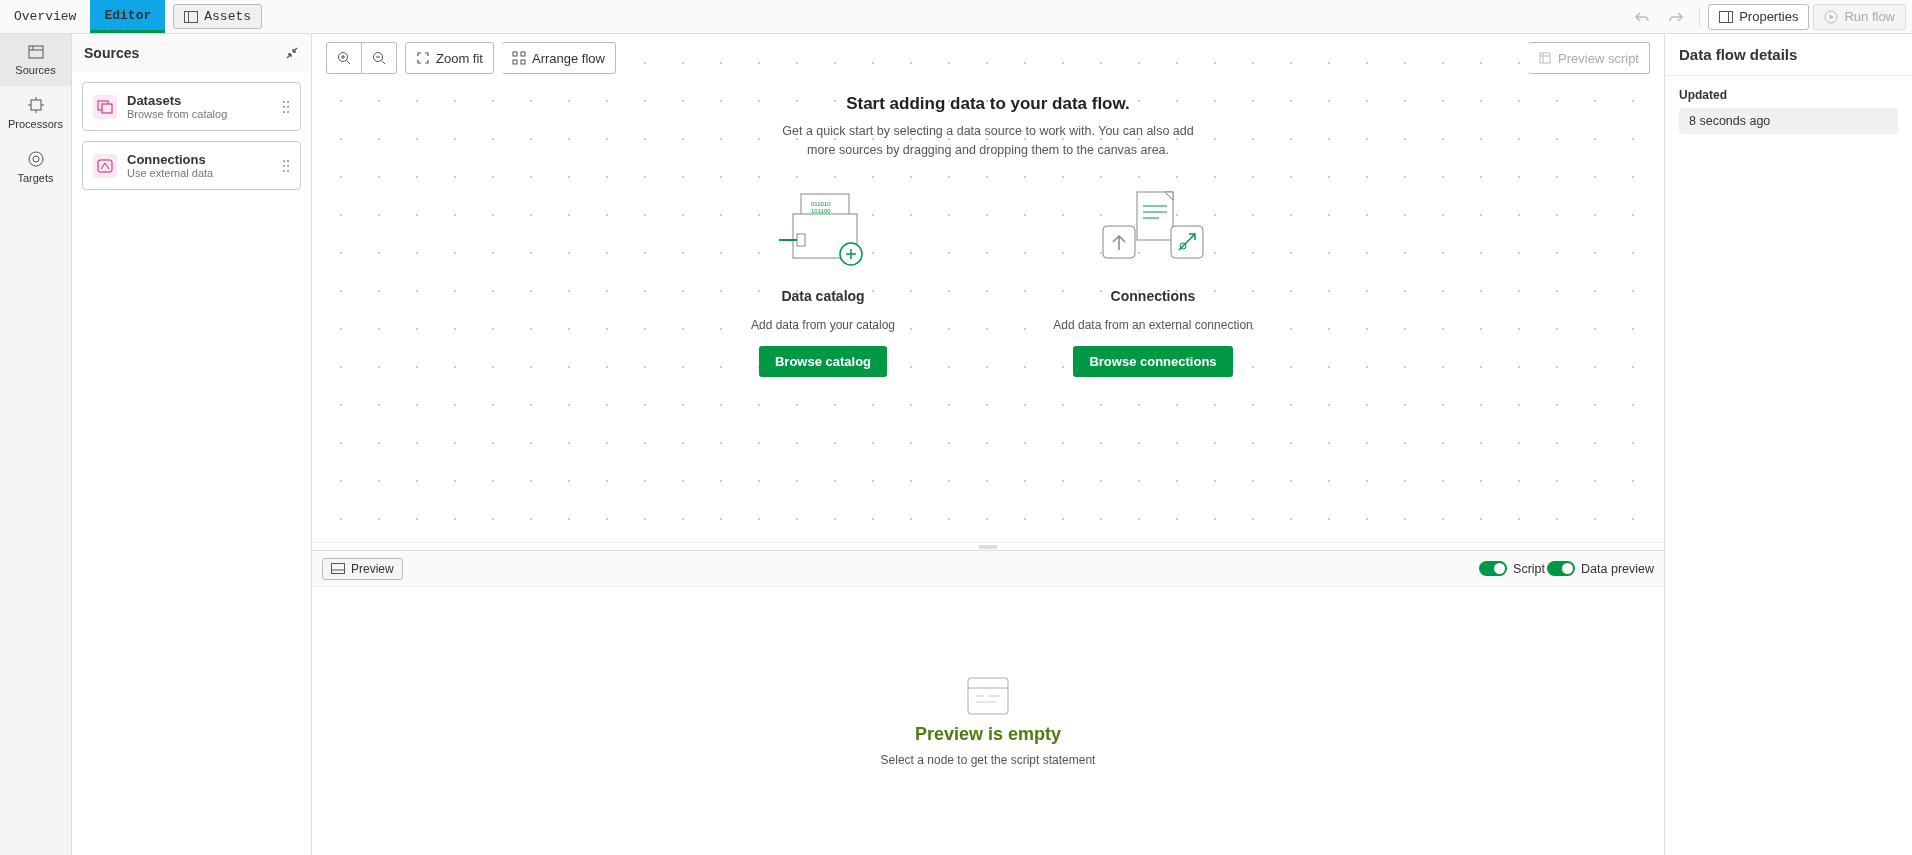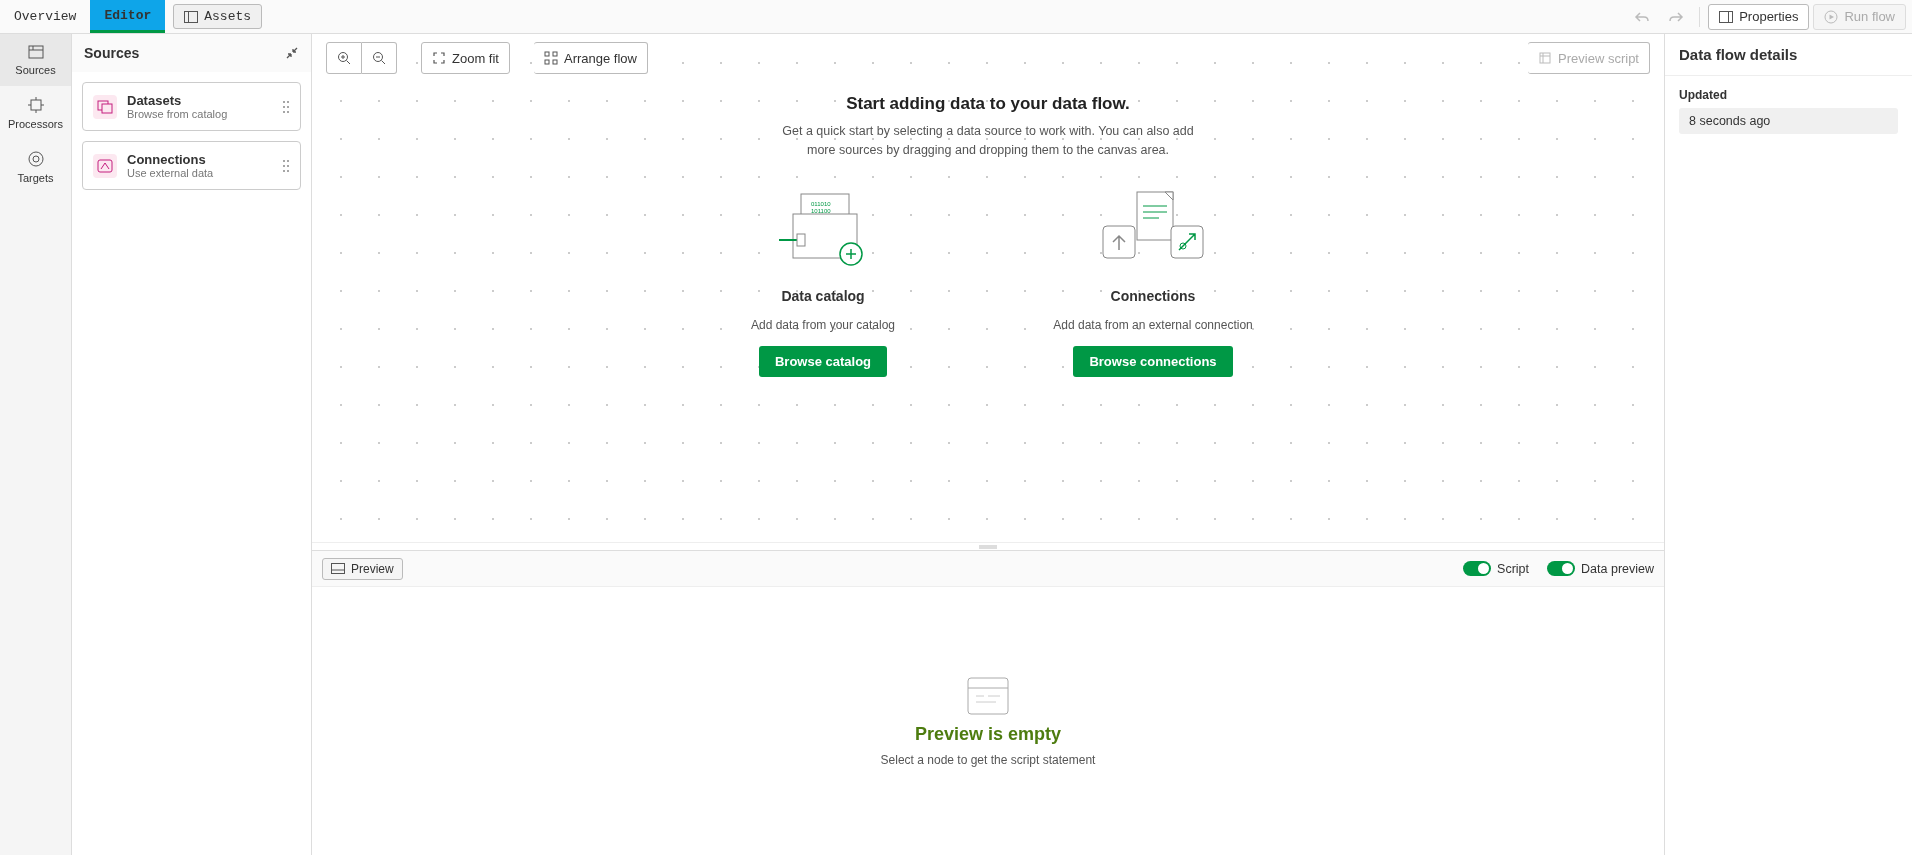--- a/index.html
+++ b/index.html
@@ -31,21 +31,21 @@
 .card { border: 1px solid #ccc; border-radius: 4px; padding: 10px; display: flex; align-items: center; gap: 10px; cursor: pointer; background: #fff; }
 .card-icon { width: 24px; height: 24px; border-radius: 4px; background: #fce8f0; display: flex; align-items: center; justify-content: center; flex-shrink: 0; }
 .card-text { flex: 1; }
 .card-title { font-weight: 600; font-size: 13px; }
 .card-sub { font-size: 11px; color: #777; }
 .drag-icon { color: #888; cursor: grab; }
 
 
 .canvas-col { flex: 1; display: flex; flex-direction: column; min-width: 0; }
 .canvas-wrap { flex: 1; position: relative; background-image: radial-gradient(#ccc 1px, transparent 1px); background-size: 38px 38px; background-position: 10px 10px; overflow: hidden; }
-.toolbar { position: absolute; top: 8px; left: 14px; display: flex; gap: 24px; z-index: 2; }
+.toolbar { position: absolute; top: 8px; left: 14px; display: flex; gap: 8px; z-index: 2; }
 .tool-group { display: flex; }
 .tool-btn { height: 32px; padding: 0 10px; border: 1px solid #bbb; background: #fff; display: flex; align-items: center; gap: 6px; cursor: pointer; font-size: 13px; }
 .tool-btn:first-child { border-radius: 3px 0 0 3px; }
 .tool-btn:last-child { border-radius: 0 3px 3px 0; border-left: none; }
 .tool-btn.single { border-radius: 3px; }
 .toolbar-right { position: absolute; top: 8px; right: 14px; z-index: 2; }
 .tool-btn.disabled { color: #aaa; cursor: default; background:#fff; }
 
 .empty-state { position: absolute; top: 60px; left: 50%; transform: translateX(-50%); width: 700px; text-align: center; }
 .empty-title { font-size: 17px; font-weight: 700; margin-bottom: 8px; color: #222; }
@@ -57,21 +57,21 @@
 .option-desc { font-size: 12px; color: #555; margin-bottom: 14px; margin-top: 8px; }
 .primary-btn { background: #009845; color: #fff; border: none; border-radius: 3px; padding: 8px 16px; font-size: 13px; font-weight: 600; cursor: pointer; }
 
 
 .grip { height: 8px; display: flex; align-items: center; justify-content: center; color: #aaa; font-size: 10px; border-top: 1px solid #eee; cursor: row-resize; }
 
 
 .preview-panel { height: 305px; border-top: 1px solid #ddd; display: flex; flex-direction: column; }
 .preview-header { height: 36px; display: flex; align-items: center; padding: 0 10px; border-bottom: 1px solid #eee; background: #fafafa; }
 .preview-btn { padding: 3px 8px; border: 1px solid #bbb; border-radius: 3px; background: #f5f5f5; display: flex; align-items: center; gap: 6px; font-size: 12px; cursor: pointer; }
-.toggle-group { margin-left: auto; display: flex; gap: 18px; align-items: center; }
+.toggle-group { margin-left: auto; display: flex; gap: 2px; align-items: center; }
 .toggle-item { display: flex; align-items: center; gap: 6px; font-size: 12.5px; }
 .toggle { width: 28px; height: 15px; background: #009845; border-radius: 8px; position: relative; cursor: pointer; }
 .toggle::after { content: ""; position: absolute; width: 11px; height: 11px; background: #fff; border-radius: 50%; top: 2px; right: 2px; }
 .preview-body { flex: 1; display: flex; flex-direction: column; align-items: center; justify-content: center; gap: 8px; color: #555; }
 .preview-body-title { font-size: 18px; font-weight: 600; color: #4d7c0f; }
 .preview-body-sub { font-size: 12px; }
 
 
 .right-panel { width: 248px; border-left: 1px solid #ddd; background: #fff; display: flex; flex-direction: column; }
 .right-header { padding: 12px 14px; font-size: 15px; font-weight: 700; border-bottom: 1px solid #eee; }

